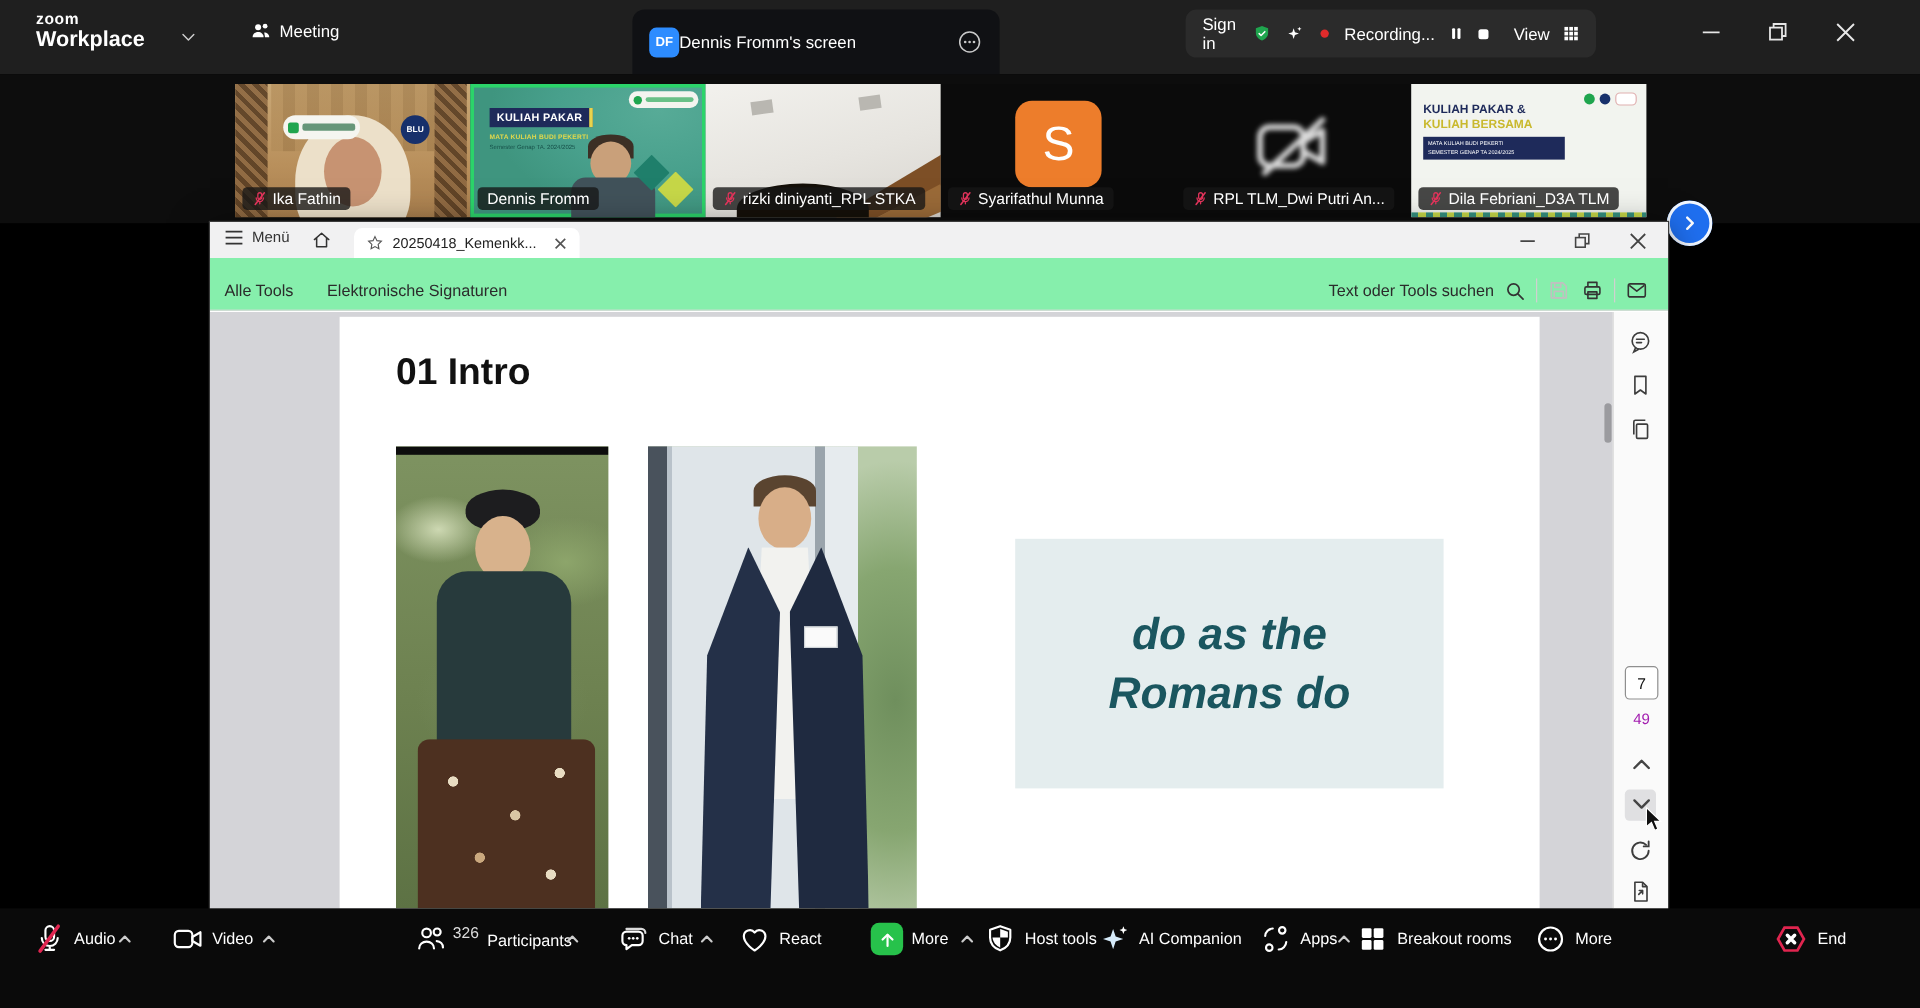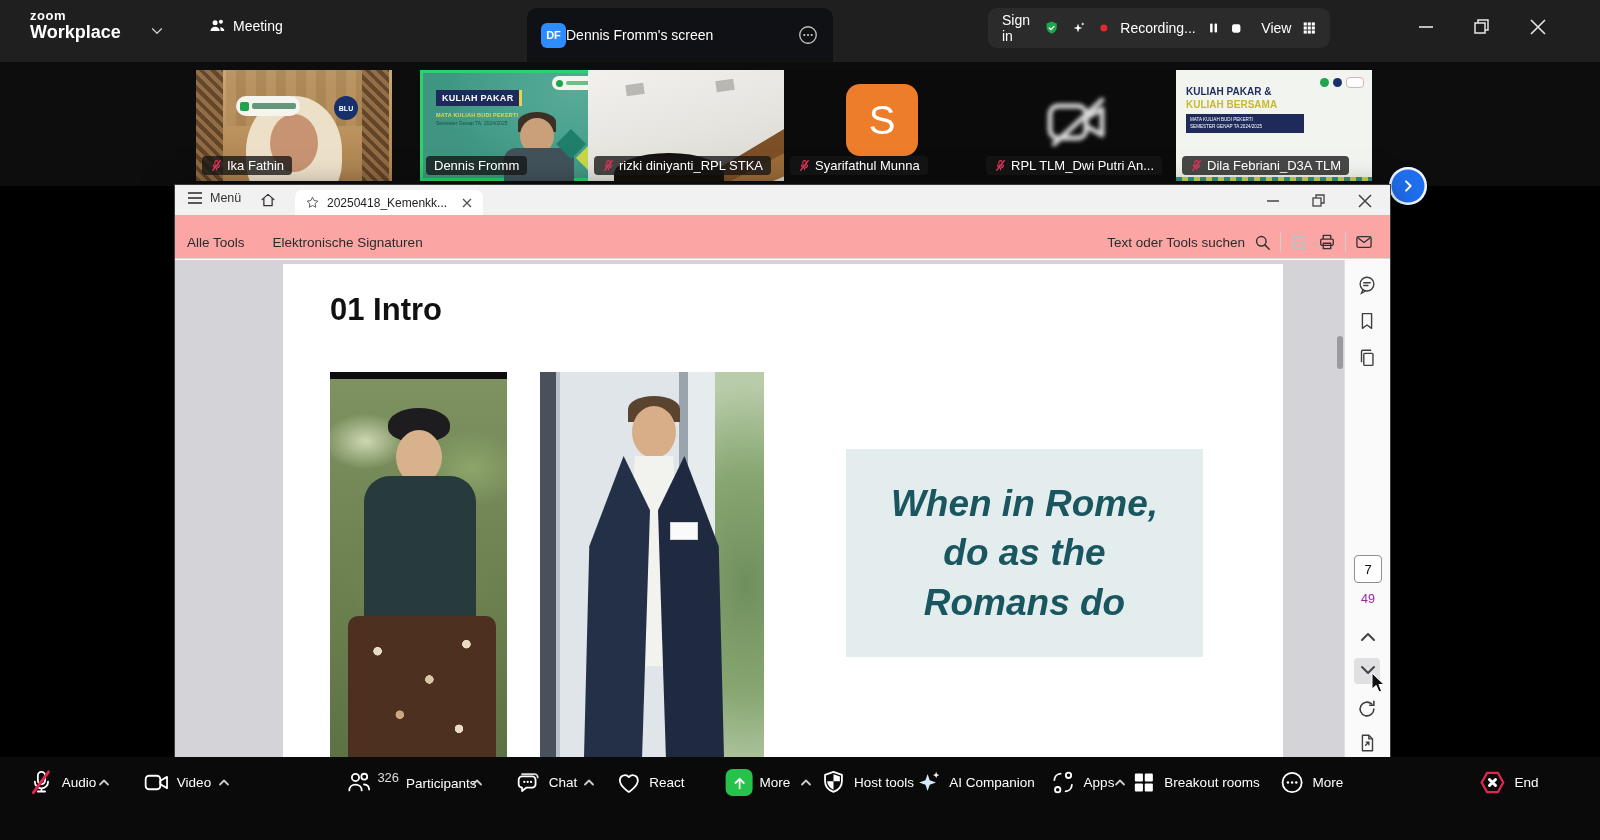--- a/index.html
+++ b/index.html
@@ -22,21 +22,21 @@
   #screen-tab .lbl{color:#fff;font-size:14px;flex:1}
   #rightpill{position:absolute;left:988px;top:8px;width:342px;height:40px;background:#2b2b2b;border-radius:9px;
              display:flex;align-items:center;gap:12px;padding:0 14px;box-sizing:border-box}
   #rightpill .txt{color:#fff;font-size:14px}
   .windowbtns{position:absolute;top:14px;display:flex;gap:30px}
   #zoom-winbtns{left:1413px}
 
   
   #strip{position:absolute;left:0;top:62px;width:1600px;height:124px;background:#0d0d0d;}
   .thumb{position:absolute;top:8px;width:196px;height:111px;overflow:hidden;background:#000;}
-  .thumb.active{outline:3px solid #2bd46a;outline-offset:-3px;margin-left:28px;}
+  .thumb.active{outline:3px solid #2bd46a;outline-offset:-3px;}
   .namepill{position:absolute;left:6px;bottom:6px;display:flex;align-items:center;gap:4px;
             background:rgba(22,22,22,.78);border-radius:4px;padding:2px 8px;font-size:13px;color:#fff;
             max-width:93%;white-space:nowrap;overflow:hidden;z-index:5}
   .namepill svg{flex:0 0 auto}
   
   #t-ika{left:196px;background:
      linear-gradient(180deg,#c9a877 0%,#b9905c 60%,#a97f4e 100%);}
   #t-ika .col{position:absolute;top:0;bottom:0;width:27px;
      background:repeating-linear-gradient(45deg,#53381f 0 4px,#8a653f 4px 8px);opacity:.85}
   #t-ika .panel{position:absolute;left:30px;right:30px;top:0;height:56px;
@@ -99,21 +99,21 @@
   
   #pdf{position:absolute;left:175px;top:185px;width:1215px;height:572px;background:#fff;
        box-shadow:0 0 0 1px #3c3c3c,0 8px 30px rgba(0,0,0,.6);}
   #pdf-titlebar{position:absolute;left:0;top:0;width:100%;height:30px;background:#f1f1f2;}
   #pdf-menu{position:absolute;left:12px;top:6px;display:flex;align-items:center;gap:7px;color:#333;font-size:12.5px}
   #pdf-home{position:absolute;left:84px;top:6px}
   #pdf-tab{position:absolute;left:120px;top:5px;width:188px;height:25px;background:#fff;border-radius:7px 7px 0 0;
      display:flex;align-items:center;gap:7px;padding:0 10px;box-sizing:border-box}
   #pdf-tab .t{font-size:12px;color:#222;flex:1;white-space:nowrap;overflow:hidden}
   #pdf-winbtns{left:1088px;top:0;position:absolute;display:flex;gap:26px;padding-top:8px}
-  #pdf-toolbar{position:absolute;left:0;top:30px;width:100%;height:44px;background:#fca5a5;border-bottom:1px solid #d9d9d9;
+  #pdf-toolbar{position:absolute;left:0;top:30px;width:100%;height:44px;background:#86efac;border-bottom:1px solid #d9d9d9;
      display:flex;align-items:center;box-sizing:border-box;padding:11px 16px 0 12px}
   #pdf-toolbar .left{display:flex;gap:28px;color:#2b2b2b;font-size:13.5px}
   #pdf-toolbar .right{margin-left:auto;display:flex;align-items:center;gap:8px;color:#2b2b2b;font-size:13.5px}
   .vdiv{width:1px;height:20px;background:#d0d0d0}
   #pdf-content{position:absolute;left:0;top:75px;width:1215px;height:497px;background:#d4d4d8;overflow:hidden}
   #page{position:absolute;left:108px;top:4px;width:1000px;height:493px;background:#fff;}
   #page h1{position:absolute;left:47px;top:28px;margin:0;font-size:31px;color:#111;font-weight:700}
   #quote{position:absolute;left:563px;top:185px;width:357px;height:208px;background:#e4edee;
      display:flex;flex-direction:column;justify-content:center;text-align:center;
      color:#1a565f;font-weight:700;font-style:italic;font-size:37px;line-height:1.33}
@@ -469,21 +469,20 @@
         <div id="ph2">
           <div class="hair"></div>
             <div class="head"></div>
             <div class="shirt"></div>
             <div class="suitL"></div>
             <div class="suitR"></div>
             <div class="tag"></div>
         </div>
 
         <div id="quote">
-          <div>When in Rome,</div>
           <div>do as the</div>
           <div>Romans do</div>
         </div>
       </div>
 
       <div id="vscroll"></div>
 
       <div id="rail">
         <svg class="rail-ic" style="top:14px" width="22" height="22" viewBox="0 0 24 24">
           <g fill="none" stroke="#3d3d3d" stroke-width="1.5" stroke-linecap="round">

